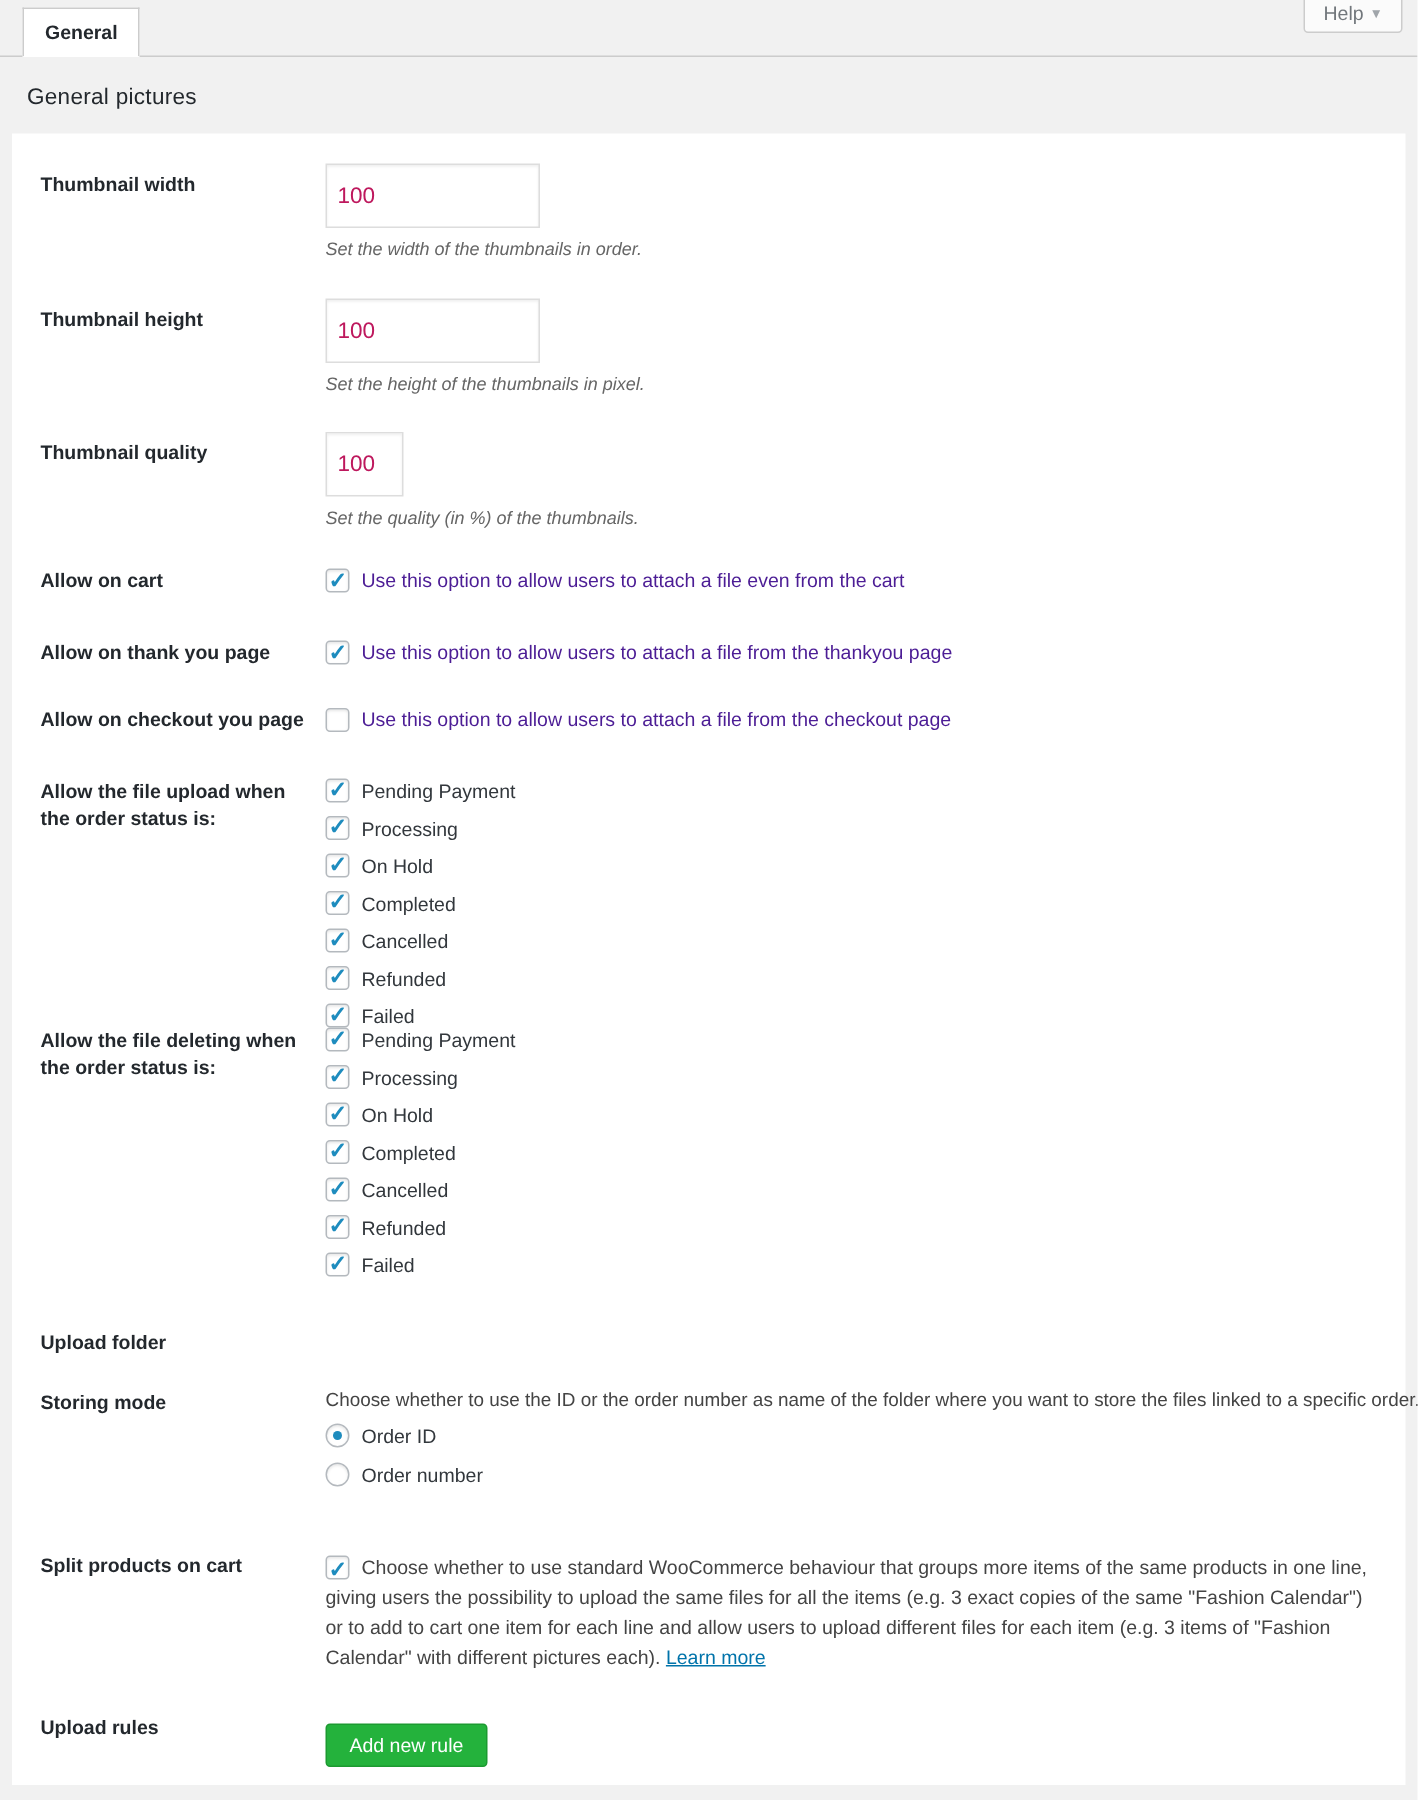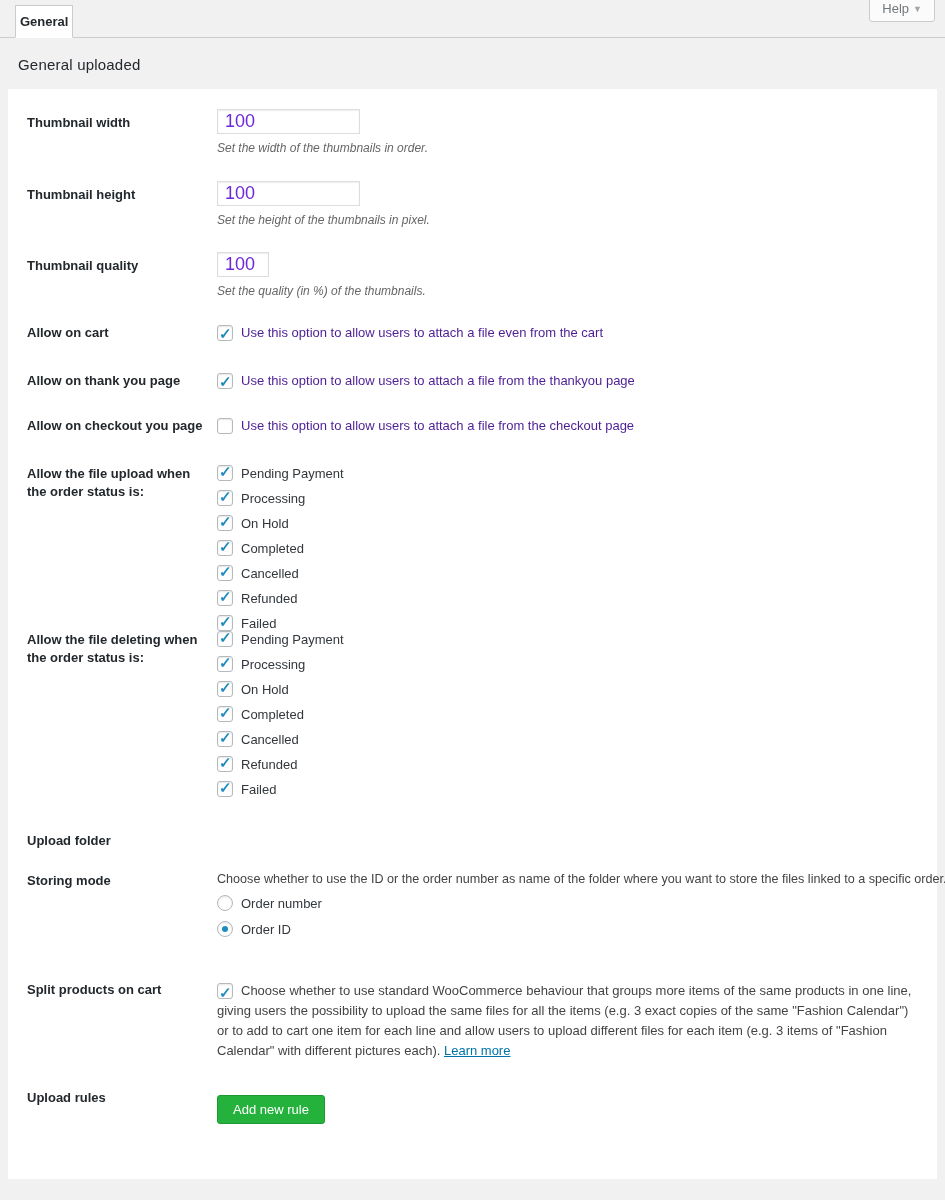--- a/index.html
+++ b/index.html
@@ -18,21 +18,21 @@
     font-family:inherit;
   }
   .help-btn .chev { font-size:9px; color:#a0a5aa; margin-left:4px; vertical-align:1px; }
   
   .tabbar {
     display:flex; align-items:flex-end; height:38px; padding-left:15px;
     border-bottom:1px solid #ccc;
   }
   .tab {
     background:#fff; border:1px solid #ccc; border-bottom:1px solid #fff;
-    margin-bottom:-1px; padding:8px 4px; font-weight:bold; font-size:13px;
+    margin-bottom:-1px; padding:8px 14px; font-weight:bold; font-size:13px;
     color:#23282d; cursor:pointer;
   }
   .page-title {
     font-size:15px; font-weight:400; color:#23282d;
     margin:18px 0 16px 18px; letter-spacing:.2px;
   }
   .panel {
     background:#fff; margin:0 8px; padding:20px 20px 12px 19px;
     min-height:1090px;
   }
@@ -41,23 +41,23 @@
     width:190px; flex-shrink:0; padding-right:12px;
     font-weight:bold; color:#23282d; font-size:13px; line-height:1.35;
   }
   .row-label.pt { padding-top:5px; }
   .row-content { flex:1; min-width:0; }
   .mb24 { margin-bottom:24px; } .mb27 { margin-bottom:27px; }
   .mb30 { margin-bottom:30px; } .mb32 { }
   .mb22 { margin-bottom:22px; } .mb34 { margin-bottom:34px; }
   .mb36 { margin-bottom:28px; }
   .text-input {
-    width:143px; height:25px; border:1px solid #ddd; background:#fff;
+    width:143px; height:43px; border:1px solid #ddd; background:#fff;
     box-shadow:inset 0 1px 2px rgba(0,0,0,.07);
-    padding:0 7px; font-size:18px; color:#6d28d9; font-family:inherit;
+    padding:0 7px; font-size:15px; color:#be185d; font-family:inherit;
   }
   .text-input.small { width:52px; }
   .desc {
     font-style:italic; font-size:12px; color:#666; margin-top:7px; line-height:1.3;
   }
   .desc.nowrap { white-space:nowrap; }
   .plain-desc { font-size:12.6px; color:#444; margin-bottom:9px; white-space:nowrap; }
   .wp-checkbox {
     display:inline-block; width:16px; height:16px; flex-shrink:0;
     border:1px solid #b4b9be; border-radius:3px; background:#fff;
@@ -94,21 +94,21 @@
 </style>
 </head>
 <body>
 
 <button class="help-btn"><span>Help</span><span class="chev">▼</span></button>
 
 <div class="tabbar">
   <div class="tab">General</div>
 </div>
 
-<h1 class="page-title">General uploaded</h1>
+<h1 class="page-title">General pictures</h1>
 
 <div class="panel">
 
   <div class="row mb24">
     <div class="row-label pt">Thumbnail width</div>
     <div class="row-content">
       <input type="text" class="text-input" value="100" style="">
       <div class="desc">Set the width of the thumbnails in order.</div>
     </div>
   </div>
@@ -225,27 +225,27 @@
   </div>
 
   <div class="row mb22">
     <div class="row-label pt">Upload folder</div>
   </div>
 
   <div class="row mb34">
     <div class="row-label">Storing mode</div>
     <div class="row-content">
       <div class="plain-desc">Choose whether to use the ID or the order number as name of the folder where you want to store the files linked to a specific order.</div>
+      <label class="radio-line">
+        <span class="wp-radio selected"></span>
+        <span class="option-label">Order ID</span>
+      </label>
       <label class="radio-line">
         <span class="wp-radio"></span>
         <span class="option-label">Order number</span>
-      </label>
-      <label class="radio-line">
-        <span class="wp-radio selected"></span>
-        <span class="option-label">Order ID</span>
       </label>
     </div>
   </div>
 
   <div class="row mb36">
     <div class="row-label">Split products on cart</div>
     <div class="row-content">
       <div class="split-text">
         <span class="wp-checkbox checked"></span><span>Choose whether to use standard WooCommerce behaviour that groups more items of the same products in one line, giving users the possibility to upload the same files for all the items (e.g. 3 exact copies of the same "Fashion Calendar") or to add to cart one item for each line and allow users to upload different files for each item (e.g. 3 items of "Fashion Calendar" with different pictures each). </span><a class="link">Learn more</a>
       </div>

